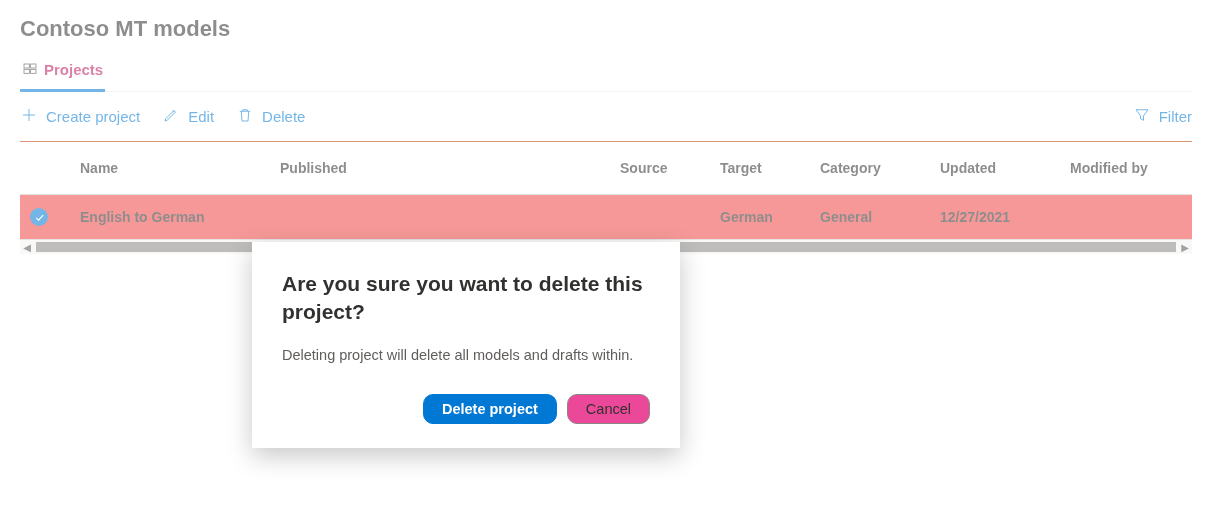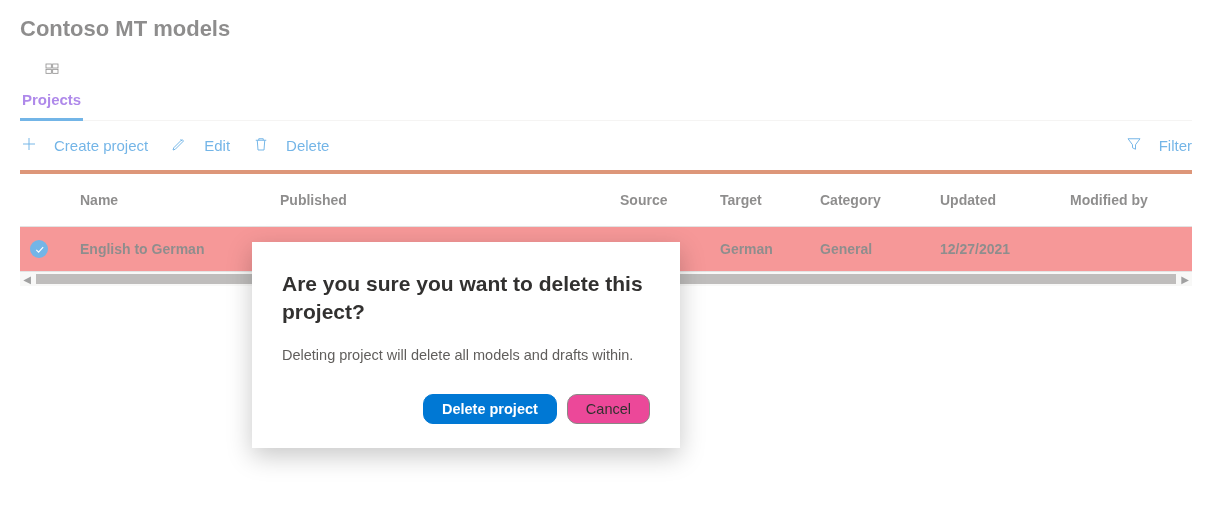--- a/index.html
+++ b/index.html
@@ -23,47 +23,46 @@
     margin: 6px 0 10px 0;
   }
   .tabs {
     display: flex;
     gap: 26px;
     border-bottom: 1px solid #edebe9;
   }
   .tab {
     display: flex;
     align-items: center;
-    gap: 12px;
+    gap: 6px;
     padding: 8px 2px 10px 2px;
     font-size: 15px;
-    color: #6d28d9;
+    color: #be185d;
     cursor: pointer;
     border-bottom: 3px solid transparent;
     margin-bottom: -1px;
-    flex-direction: column;
   }
   .tab.active {
     font-weight: 600;
     border-bottom-color: #0078d4;
   }
   .tab svg { width: 16px; height: 16px; fill: none; stroke: #323130; stroke-width: 1.2; }
   .cmdbar {
     display: flex;
     align-items: center;
     padding: 14px 0 14px 0;
   }
   .cmdbar-left { display: flex; gap: 22px; }
   .cmdbar-right { margin-left: auto; display: flex; }
   .cmd {
-    display: flex; align-items: center; gap: 16px;
+    display: flex; align-items: center; gap: 8px;
     color: #0078d4; font-size: 15px; cursor: pointer;
   }
   .cmd svg { width: 18px; height: 18px; fill: none; stroke: #0078d4; stroke-width: 1.3; }
-  .table-area { border-top: 4px solid #c2410c; }
+  .table-area { border-top: 1px solid #c2410c; }
   .thead, .trow {
     display: grid;
     grid-template-columns: 60px 200px 340px 100px 100px 120px 130px 120px;
     align-items: center;
     font-size: 14px;
   }
   .thead { height: 52px; font-weight: 600; color: #323130; }
   .trow {
     height: 46px;
     background: #ef4444;

